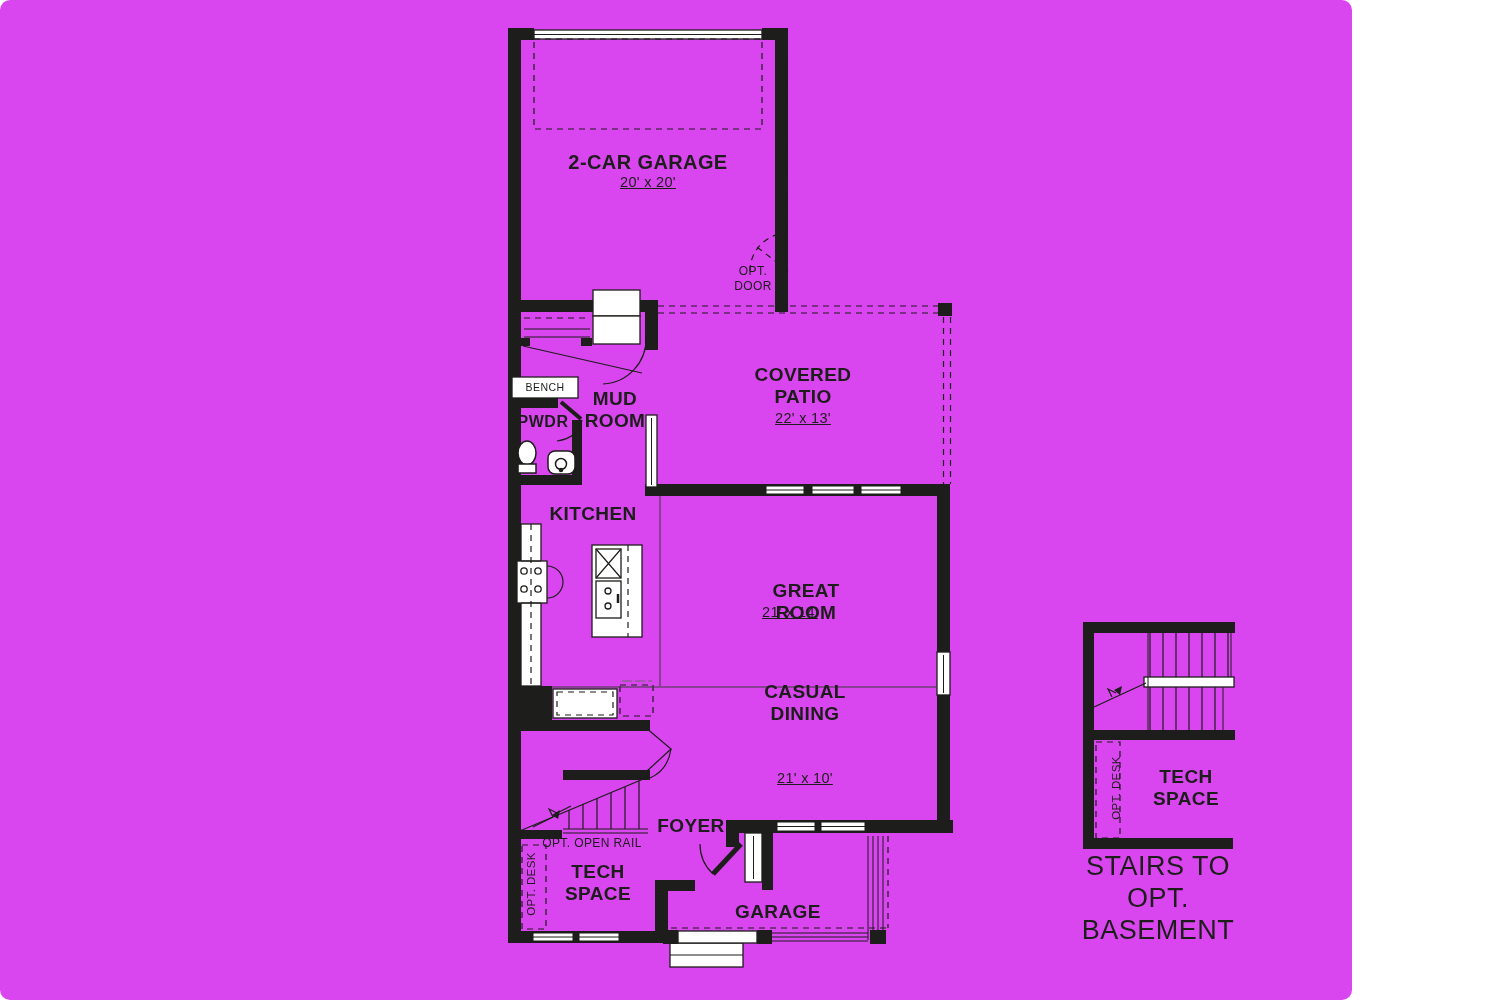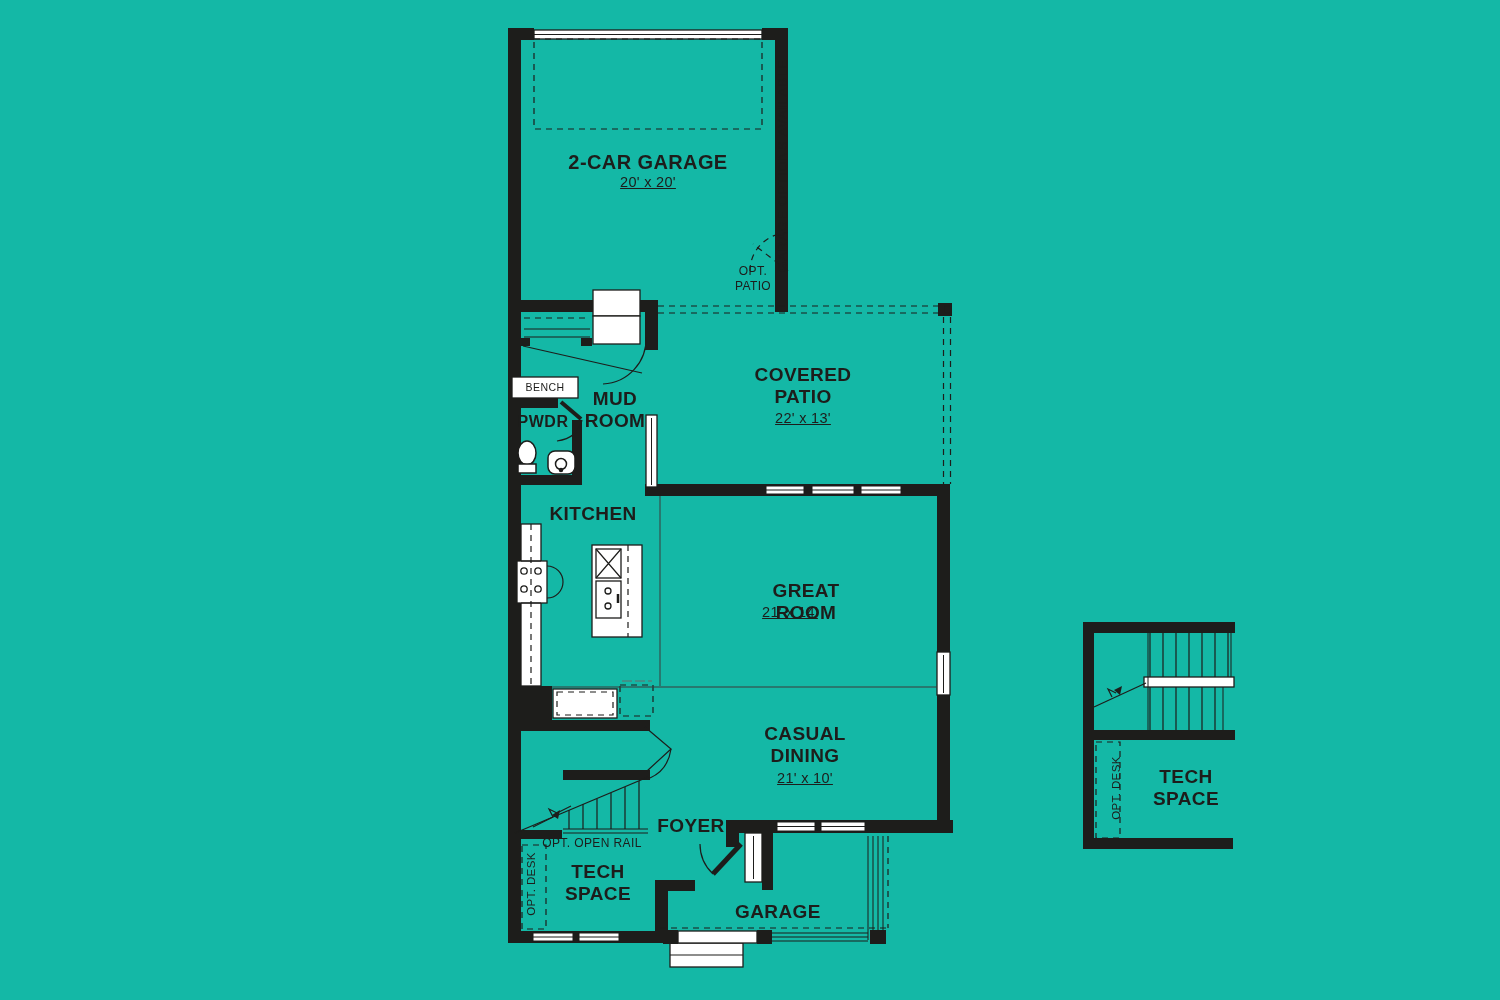--- a/index.html
+++ b/index.html
@@ -1,18 +1,18 @@
 <!DOCTYPE html>
 <html><head>
 <meta charset="utf-8">
 <style>
   html,body{margin:0;padding:0;background:#ffffff;}
   .canvas{
-    position:relative;width:1500px;height:1000px;background:#14b8a6;overflow:hidden;
-    font-family:"Liberation Sans", sans-serif;color:#1d1d1b;
+    position:relative;width:1352px;height:1000px;background:#d946ef;overflow:hidden;
+    font-family:"Liberation Sans", sans-serif;color:#1d1d1b;border-radius:10px;
   }
   .canvas svg{position:absolute;left:0;top:0;}
   .lbl{position:absolute;text-align:center;color:#1d1d1b;}
   .room-label{font-weight:bold;font-size:19px;line-height:1.18;letter-spacing:.4px;}
   .room-label.big{font-size:20px;}
   .room-label.small{font-size:16px;letter-spacing:.5px;}
   .dims{font-size:14.5px;font-weight:normal;letter-spacing:.3px;line-height:1.1;text-decoration:underline;}
   .note{font-size:12px;letter-spacing:.4px;line-height:1.25;}
   .note.tiny{font-size:10.5px;}
   .vtext{transform-origin:0 100%;transform:rotate(-90deg);white-space:nowrap;text-align:center;}
@@ -170,47 +170,48 @@
     <rect x="1094" y="730" width="141" height="10"></rect>
     <rect x="1083" y="838" width="150" height="11"></rect>
   </g>
 </svg>
 
   <div class="lbl room-label big" style="left:568px;top:151px;width:160px;">2-CAR GARAGE</div>
   <div class="lbl dims" style="left:568px;top:175px;width:160px;">20' x 20'</div>
 
   <div class="lbl note vtext" style="left:791px;top:256px;width:205px;height:16px;font-size:13px;letter-spacing:1px;">GARAGE OPTIONS AVAILABLE</div>
 
-  <div class="lbl note" style="left:726px;top:264px;width:54px;">OPT. PATIO</div>
+  <div class="lbl note" style="left:726px;top:264px;width:54px;">OPT. DOOR</div>
 
   <div class="lbl room-label" style="left:743px;top:364px;width:120px;">COVERED PATIO</div>
   <div class="lbl dims" style="left:743px;top:411px;width:120px;">22' x 13'</div>
 
   <div class="lbl note tiny" style="left:512px;top:381px;width:66px;">BENCH</div>
 
   <div class="lbl room-label" style="left:580px;top:388px;width:70px;">MUD ROOM</div>
 
   <div class="lbl room-label small" style="left:514px;top:413px;width:58px;">PWDR</div>
 
   <div class="lbl room-label" style="left:548px;top:503px;width:90px;">KITCHEN</div>
 
   <div class="lbl room-label" style="left:761px;top:580px;width:90px;">GREAT ROOM</div>
   <div class="lbl dims" style="left:745px;top:605px;width:90px;">21' x 14'</div>
 
-  <div class="lbl room-label" style="left:750px;top:723px;width:110px;">CASUAL DINING</div>
+  <div class="lbl room-label" style="left:750px;top:681px;width:110px;">CASUAL DINING</div>
   <div class="lbl dims" style="left:750px;top:771px;width:110px;">21' x 10'</div>
 
   <div class="lbl room-label" style="left:656px;top:815px;width:70px;">FOYER</div>
 
   <div class="lbl note" style="left:517px;top:836px;width:150px;">OPT. OPEN RAIL</div>
 
   <div class="lbl note vtext" style="left:538px;top:911px;width:82px;height:14px;font-size:11.5px;">OPT. DESK</div>
 
   <div class="lbl room-label" style="left:553px;top:861px;width:90px;">TECH SPACE</div>
 
   <div class="lbl room-label" style="left:735px;top:901px;width:70px;">GARAGE</div>
 
   <div class="lbl note vtext" style="left:1122px;top:809px;width:68px;height:13px;font-size:11.5px;">OPT. DESK</div>
 
   <div class="lbl room-label" style="left:1141px;top:766px;width:90px;">TECH SPACE</div>
 
+  <div class="lbl caption" style="left:1058px;top:851px;width:200px;">STAIRS TO OPT. BASEMENT</div>
 
 </div>
 
 </body></html>

